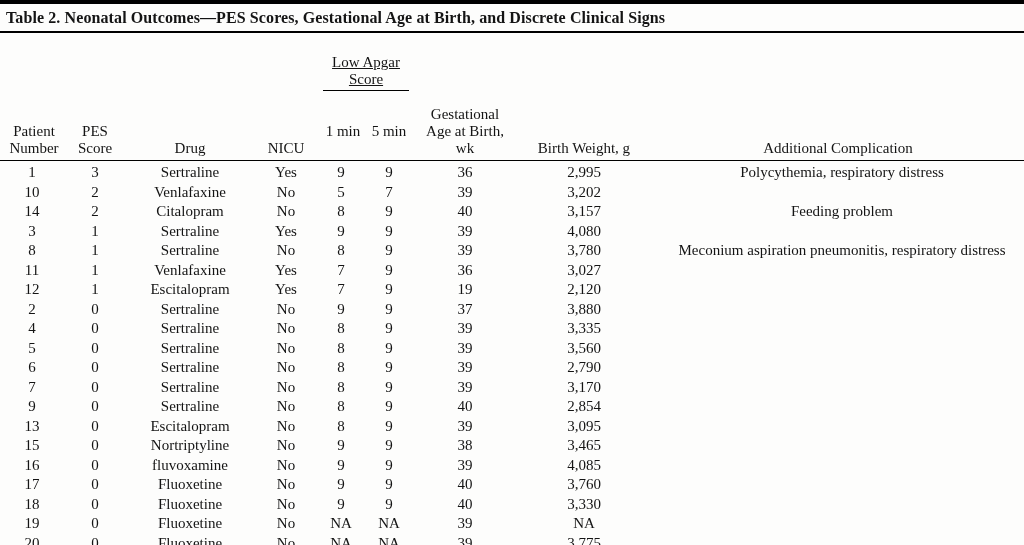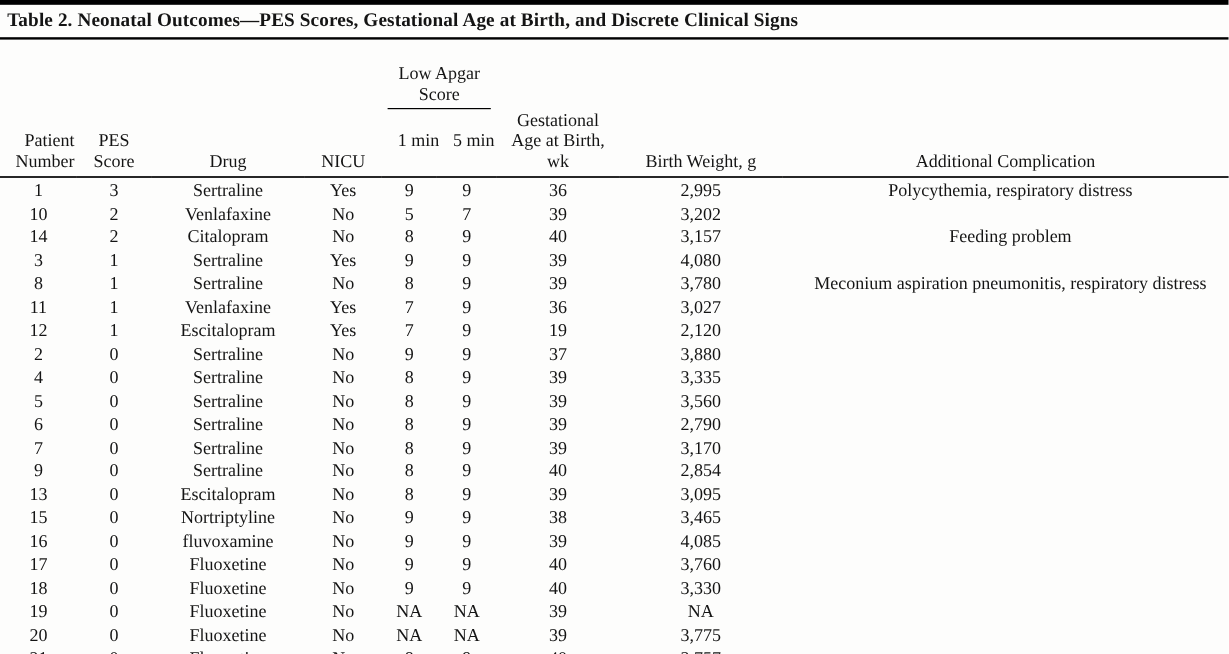--- a/index.html
+++ b/index.html
@@ -46,36 +46,38 @@
   thead th {
     font-weight: normal;
     font-size: 15px;
     line-height: 17px;
     vertical-align: bottom;
     text-align: center;
     padding: 4px 2px 3px 2px;
     border-bottom: 1.5px solid #000;
     white-space: pre-line;
   }
-  thead th.al { text-align: right; padding-left: 6px; }
+  thead th.al { text-align: center; padding-left: 6px; }
 
   .apgar-th { padding-bottom: 3px; }
   .apgar-label {
     white-space: pre-line;
     text-align: center;
     border-bottom: 1px solid #000;
     padding-bottom: 2px;
     margin: 0 3px 2px 3px;
+    text-decoration: underline;
   }
   .apgar-sub {
     display: flex;
   }
   .apgar-sub span {
     flex: 1 1 50%;
-    text-align: right;
+    text-align: center;
+    margin-top: 13px;
   }
 
   tbody td {
     font-size: 15px;
     height: 19.5px;
     line-height: 19.5px;
     text-align: center;
     padding: 0 2px;
     white-space: nowrap;
     overflow: hidden;

